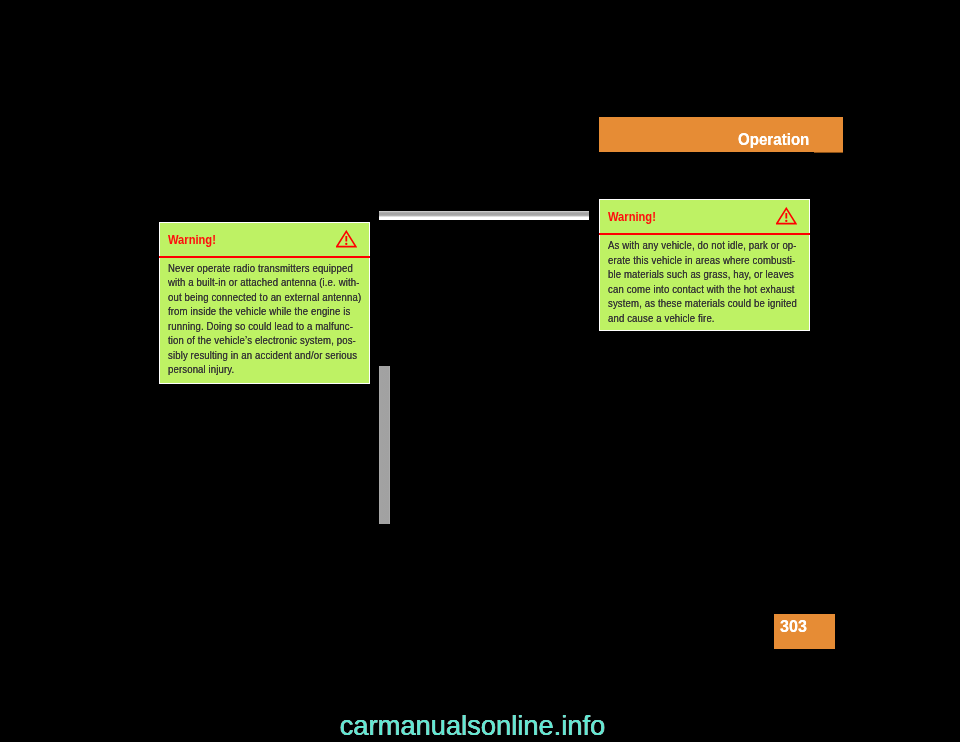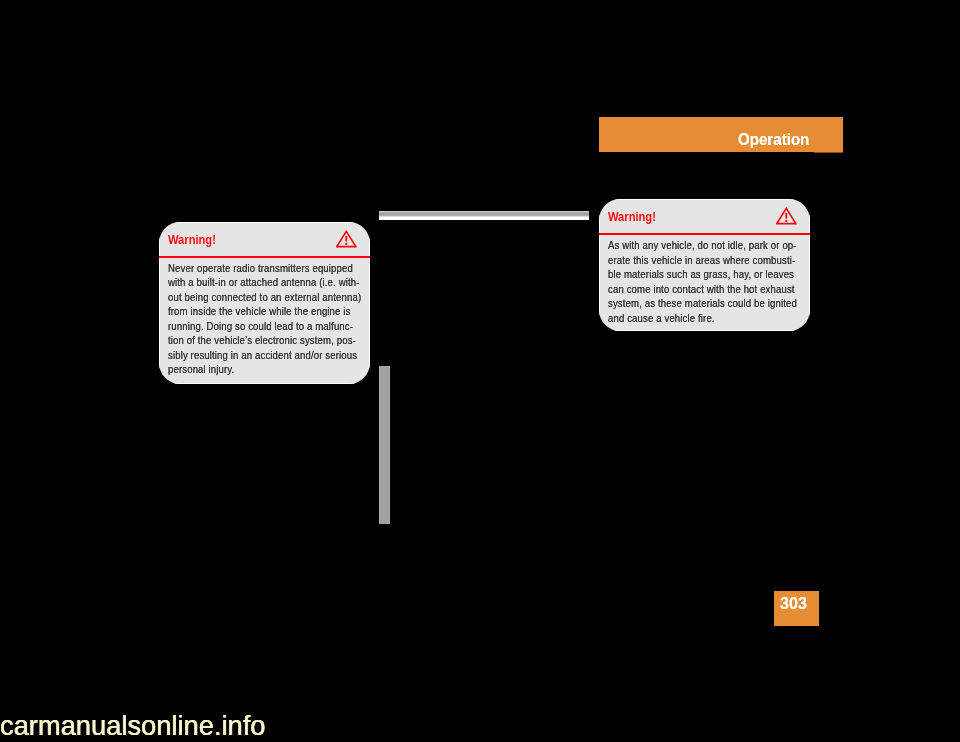--- a/index.html
+++ b/index.html
@@ -22,21 +22,21 @@
     position:absolute;left:215px;top:35px;width:29px;height:1px;background:#8A5015;
   }
   .chapter-header .title{
     position:absolute;left:139.0px;top:13.3px;
     color:#ffffff;font-weight:bold;font-size:16.8px;line-height:19px;
     text-shadow:0 0 0.3px #ffffff;
     white-space:nowrap;transform:scaleX(0.900) translateZ(0);transform-origin:0 0;
   }
 
   
-  .warnbox{position:absolute;background:#e5e5e5;box-sizing:border-box;overflow:hidden;border-radius:21px;}
+  .warnbox{position:absolute;background:#bef264;box-sizing:border-box;overflow:hidden;}
   .warnbox::after{content:"";position:absolute;left:0;top:0;right:0;bottom:0;
            border:1px solid #FFFFFF;pointer-events:none;}
   .wb-title{
     position:absolute;left:9px;top:10.7px;
     color:#FF0D0D;font-weight:bold;font-size:12.4px;line-height:14px;
     white-space:nowrap;transform:scaleX(0.90) translateZ(0);transform-origin:0 0;
   }
   .warn-tri{position:absolute;right:13.5px;top:8px;}
   .wb-rule{position:absolute;left:0;width:100%;height:2px;background:#FF0000;z-index:3;}
   .wb-body{
@@ -59,28 +59,28 @@
   .hbar{position:absolute;left:378.8px;top:210.8px;width:210.4px;height:9.2px;
         background:linear-gradient(to bottom,
           #d9d9d9 0px,#b5b5b5 1.2px,
           #a3a3a3 2px,#a6a6a6 4.2px,
           #cfcfcf 5.2px,#ffffff 6.2px,
           #ffffff 9px);}
   .vbar{position:absolute;left:378.8px;top:366px;width:11.6px;height:157.6px;
         background:linear-gradient(to right,#ababab 0px,#a2a2a2 1.2px,#a1a1a1 9.5px,#b4b4b4 11.4px);}
 
   
-  .pagenum{position:absolute;left:774px;top:591px;width:45px;height:35px;background:#E68C35;}
+  .pagenum{position:absolute;left:774px;top:614px;width:61px;height:35px;background:#E68C35;}
   .pagenum span{position:absolute;left:6.4px;top:2.6px;color:#ffffff;font-weight:bold;
         font-size:16.2px;line-height:18px;transform:scaleX(0.995) translateZ(0);transform-origin:0 0;
         text-shadow:0 0 0.3px #ffffff;}
 
   
-  .watermark{position:absolute;left:0;top:709px;width:945px;text-align:left;
-        color:#fef9c3;font-size:27.3px;line-height:34px;white-space:nowrap;transform:translateZ(0);
+  .watermark{position:absolute;left:0;top:709px;width:945px;text-align:center;
+        color:#5eead4;font-size:27.3px;line-height:34px;white-space:nowrap;transform:translateZ(0);
         text-shadow:0.35px 0 0 #A6A6A6,-0.35px 0 0 #A6A6A6,0 0.3px 0 #A6A6A6,0 -0.3px 0 #A6A6A6;}
 </style>
 </head>
 <body>
 
 <div id="page">
 
   <div class="chapter-header">
     <span class="title">Operation</span>
     <span class="lip"></span>

